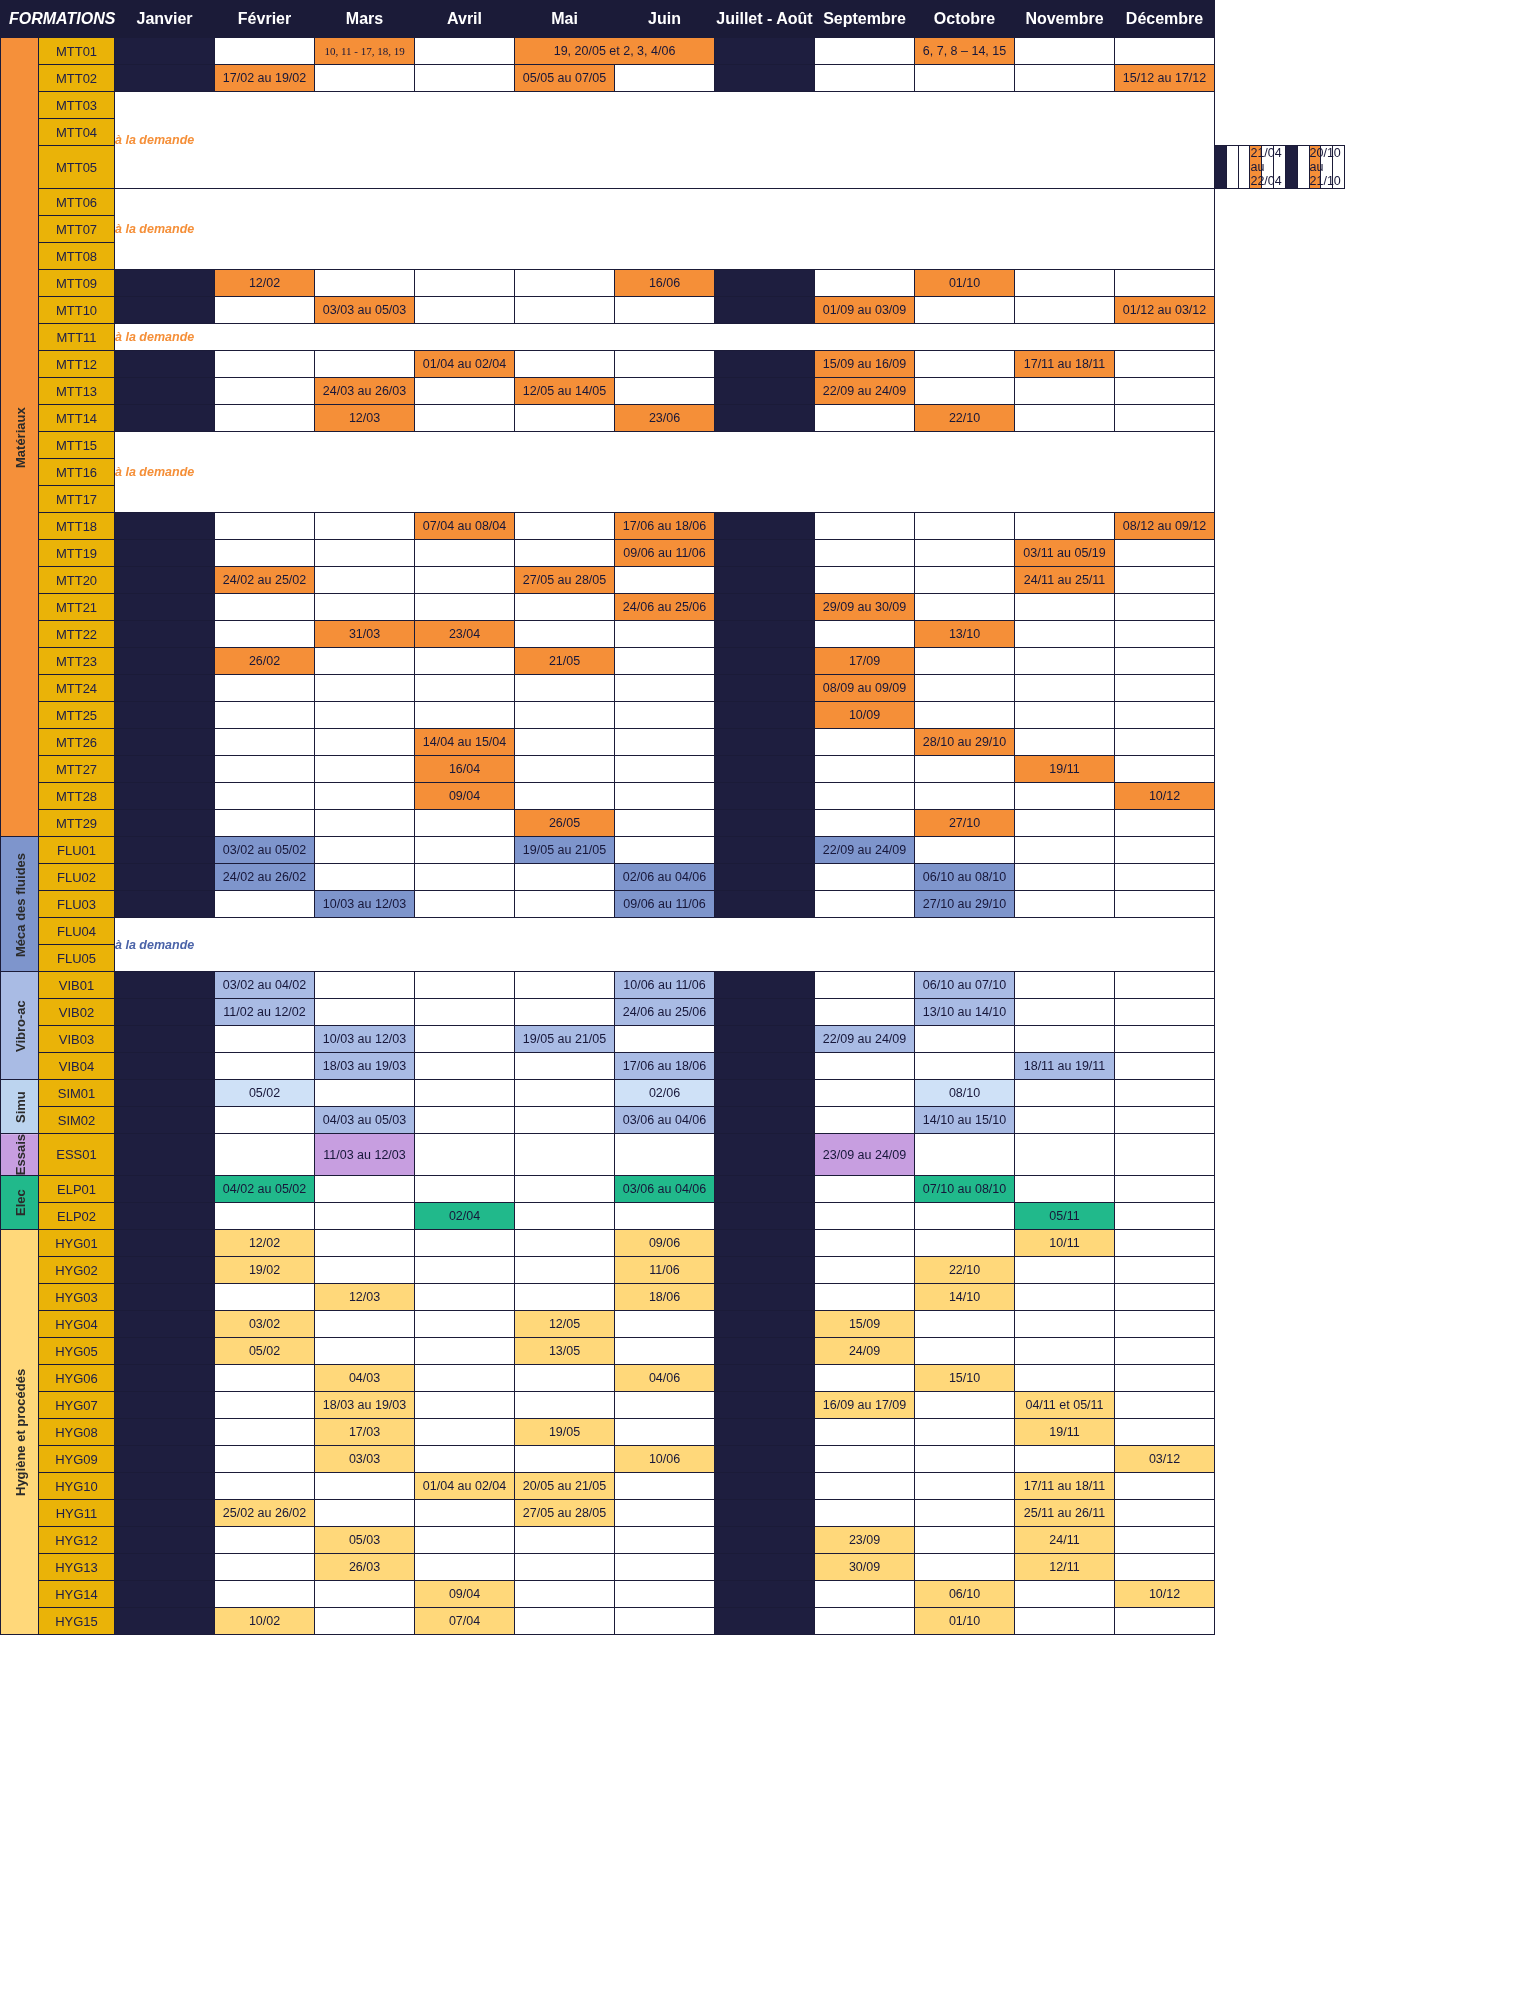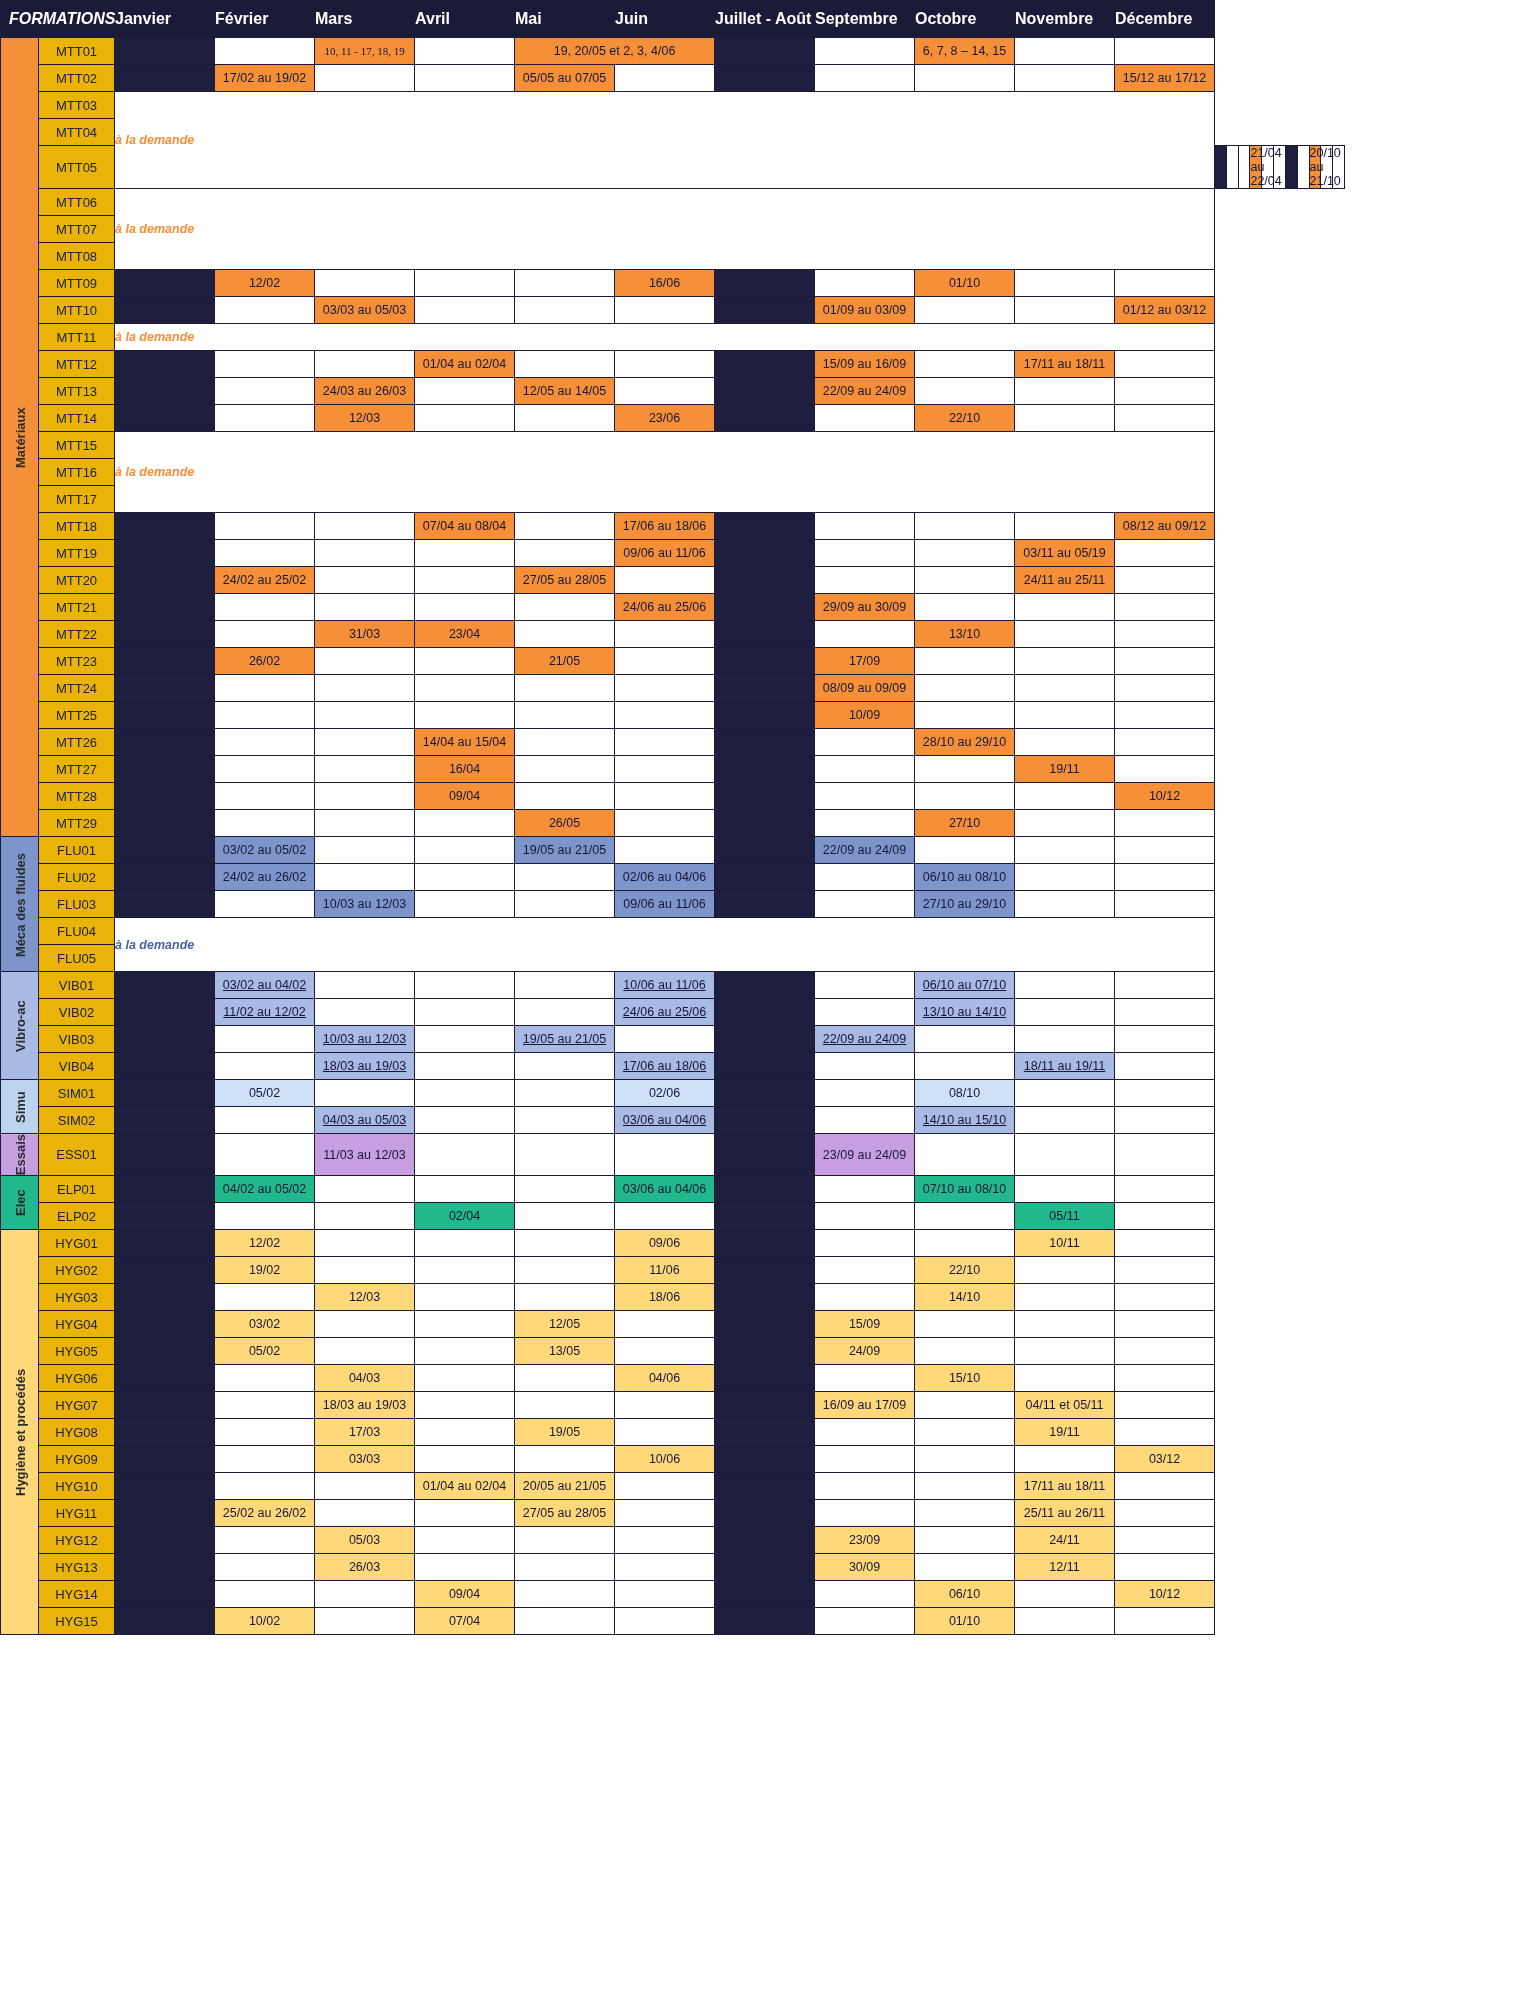--- a/index.html
+++ b/index.html
@@ -1,21 +1,21 @@
 <!DOCTYPE html>
 <html><head>
 <meta charset="utf-8">
 <style>
   html,body{margin:0;padding:0;background:#fff;}
   body{font-family:"Liberation Sans", sans-serif;}
   #wrap{width:1520px;}
   table.cal{border-collapse:collapse;width:1345px;table-layout:fixed;}
   table.cal td,table.cal th{padding:0;margin:0;border:1px solid #1b1b38;}
   
-  .hdr td{background:#1b1b38;color:#fff;font-weight:bold;font-size:16px;text-align:left;height:36px;border:1px solid #1b1b38;}
+  .hdr td{background:#1b1b38;color:#fff;font-weight:bold;font-size:16px;text-align:center;height:36px;border:1px solid #1b1b38;}
   .hdr td.formations{font-style:italic;text-align:left;padding-left:8px;}
   
   .c-cat{width:38px;}
   .c-code{width:76px;}
   .c-mon{width:100px;}
   
   .cat{writing-mode:vertical-rl;transform:rotate(180deg);text-align:center;vertical-align:middle;font-size:13px;font-weight:bold;color:#2b2b2b;}
   .cat-mat{background:#f5903a;}
   .cat-flu{background:#7e95cc;}
   .cat-vib{background:#a9bbe4;}
@@ -23,21 +23,21 @@
   .cat-ess{background:#c79ee0;}
   .cat-elec{background:#21b98b;}
   .cat-hyg{background:#ffd87a;}
   
   .code{font-size:13px;color:#20204a;text-align:center;height:26px;background:#eab308;}
   
   .cell{height:26px;font-size:12.5px;text-align:center;vertical-align:middle;color:#17173a;background:#fff;}
   .dark{background:#1e1e3f;}
   .b-orange{background:#f58f38;}
   .b-blue{background:#7e95cc;}
-  .b-lblue{background:#a9bbe4;text-decoration:underline;}
+  .b-lblue{background:#a9bbe4;}
   .b-lblue2{background:#cfe1f7;}
   .b-purple{background:#c79ee0;}
   .b-green{background:#21b98b;}
   .b-yellow{background:#ffd87a;}
   .demande{font-style:italic;font-weight:bold;text-align:left;background:#fff;}
   .d-orange{color:#f58f38;}
   .d-blue{color:#4a63a8;}
   .small{font-size:11px;font-family:Liberation Serif, serif;}
 </style>
 </head>

